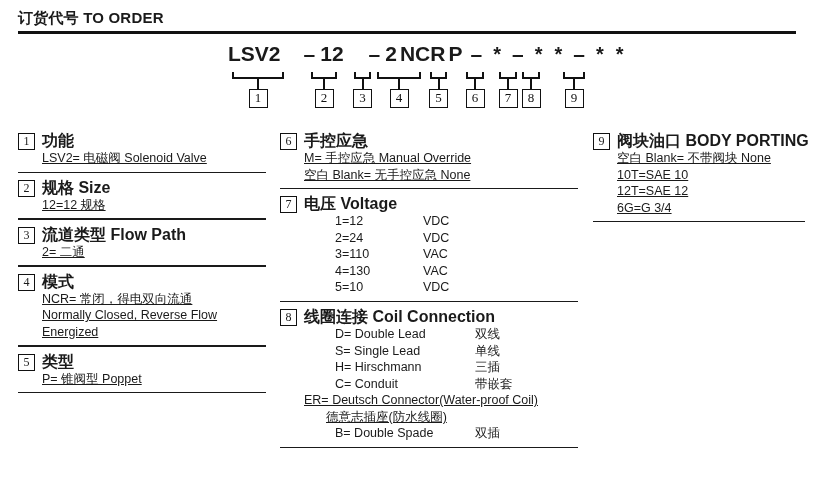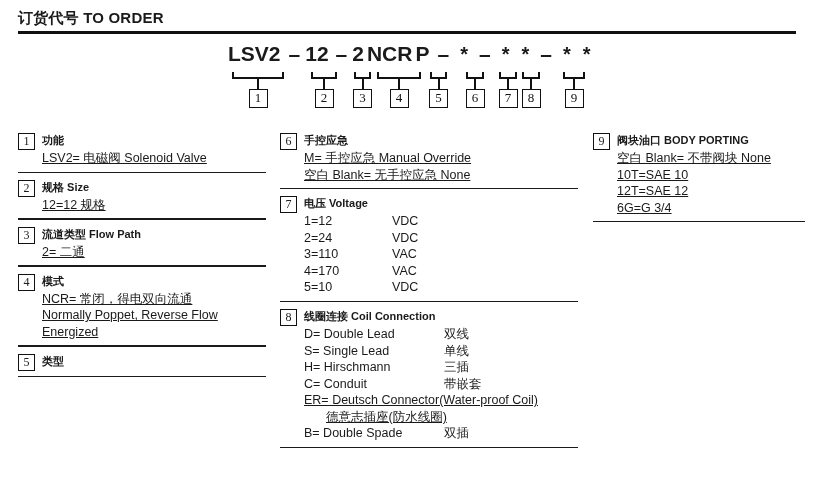--- a/index.html
+++ b/index.html
@@ -111,58 +111,58 @@
     height: 17px;
     border: 1.4px solid #111;
     box-sizing: border-box;
     font-size: 12px;
     line-height: 14px;
     text-align: center;
     font-family: "Liberation Serif", "DejaVu Serif", serif;
     margin-top: 1px;
   }
   .entry-title {
-    font-size: 11px;
+    font-size: 16px;
     font-weight: bold;
     line-height: 17px;
     white-space: nowrap;
   }
   .entry-body {
     margin-left: 24px;
     font-size: 12.5px;
     line-height: 16.5px;
   }
   .entry-body .row { white-space: nowrap; text-decoration: underline; }
   .entry-body .row.indent { padding-left: 22px; }
 
   
   .kv { display: flex; white-space: nowrap; }
-  .kv .k { display: inline-block; }
+  .kv .k { display: inline-block; margin-left: 31px; }
   .kv-v7 .k { width: 88px; }
   .kv-v8 .k { width: 140px; }
 
   .note {
     margin-top: 14px;
     font-size: 12.5px;
     line-height: 18px;
   }
   .note .row { white-space: nowrap; }
   .note .wide { letter-spacing: 2.0px; }
 </style>
 </head>
 <body>
 
 <div id="header-title">订货代号 TO ORDER</div>
 <div id="header-rule"></div>
 
 <div id="code-area">
   <div id="code-line">
-      <span class="tok tok-code" style="margin-right: 3px;">LSV2</span>
-      <span class="tok tok-dash" style="margin: 0px 5px;">–</span>
-      <span class="tok tok-code" style="margin-right: 2px;">12</span>
+      <span class="tok tok-code" style="margin-right: 18px;">LSV2</span>
+      <span class="tok tok-dash" style="margin: 0px 5px;">–</span>
+      <span class="tok tok-code" style="margin-right: 20px;">12</span>
       <span class="tok tok-dash" style="margin: 0px 5px;">–</span>
       <span class="tok tok-code" style="margin-right: 3px;">2</span>
       <span class="tok tok-code" style="margin-right: 3px;">NCR</span>
       <span class="tok tok-code" style="margin-right: 3px;">P</span>
       <span class="tok tok-dash" style="margin: 0px 5px;">–</span>
       <span class="tok tok-wild" style="margin: 0px 6px; font-size: 20px;">*</span>
       <span class="tok tok-dash" style="margin: 0px 5px;">–</span>
       <span class="tok tok-wild" style="margin: 0px 6px; font-size: 20px;">*</span>
       <span class="tok tok-wild" style="margin: 0px 6px; font-size: 20px;">*</span>
       <span class="tok tok-dash" style="margin: 0px 5px;">–</span>
@@ -231,30 +231,33 @@
       </div>
     </div>
     <div class="entry-rule"></div>
     <div class="entry">
       <div class="entry-head">
         <div class="entry-num">4</div>
         <div class="entry-title">模式</div>
       </div>
       <div class="entry-body">
         <div class="row">NCR= 常闭，得电双向流通</div>
-        <div class="row">Normally Poppet, Reverse Flow</div>
+        <div class="row">Normally Closed, Reverse Flow</div>
         <div class="row">Energized</div>
       </div>
     </div>
     <div class="entry-rule"></div>
     <div class="entry">
       <div class="entry-head">
         <div class="entry-num">5</div>
         <div class="entry-title">类型</div>
       </div>
+      <div class="entry-body">
+        <div class="row">P= 锥阀型 Poppet</div>
+      </div>
     </div>
     <div class="entry-rule"></div>
   </div>
 
 <div class="column" id="col-mid">
     <div class="entry">
       <div class="entry-head">
         <div class="entry-num">6</div>
         <div class="entry-title">手控应急</div>
       </div>
@@ -276,21 +279,21 @@
         </div>
         <div class="kv kv-v7">
           <span class="k">2=24</span>
           <span class="v">VDC</span>
         </div>
         <div class="kv kv-v7">
           <span class="k">3=110</span>
           <span class="v">VAC</span>
         </div>
         <div class="kv kv-v7">
-          <span class="k">4=170</span>
+          <span class="k">4=130</span>
           <span class="v">VAC</span>
         </div>
         <div class="kv kv-v7">
           <span class="k">5=10</span>
           <span class="v">VDC</span>
         </div>
       </div>
     </div>
     <div class="entry-rule"></div>
     <div class="entry">

